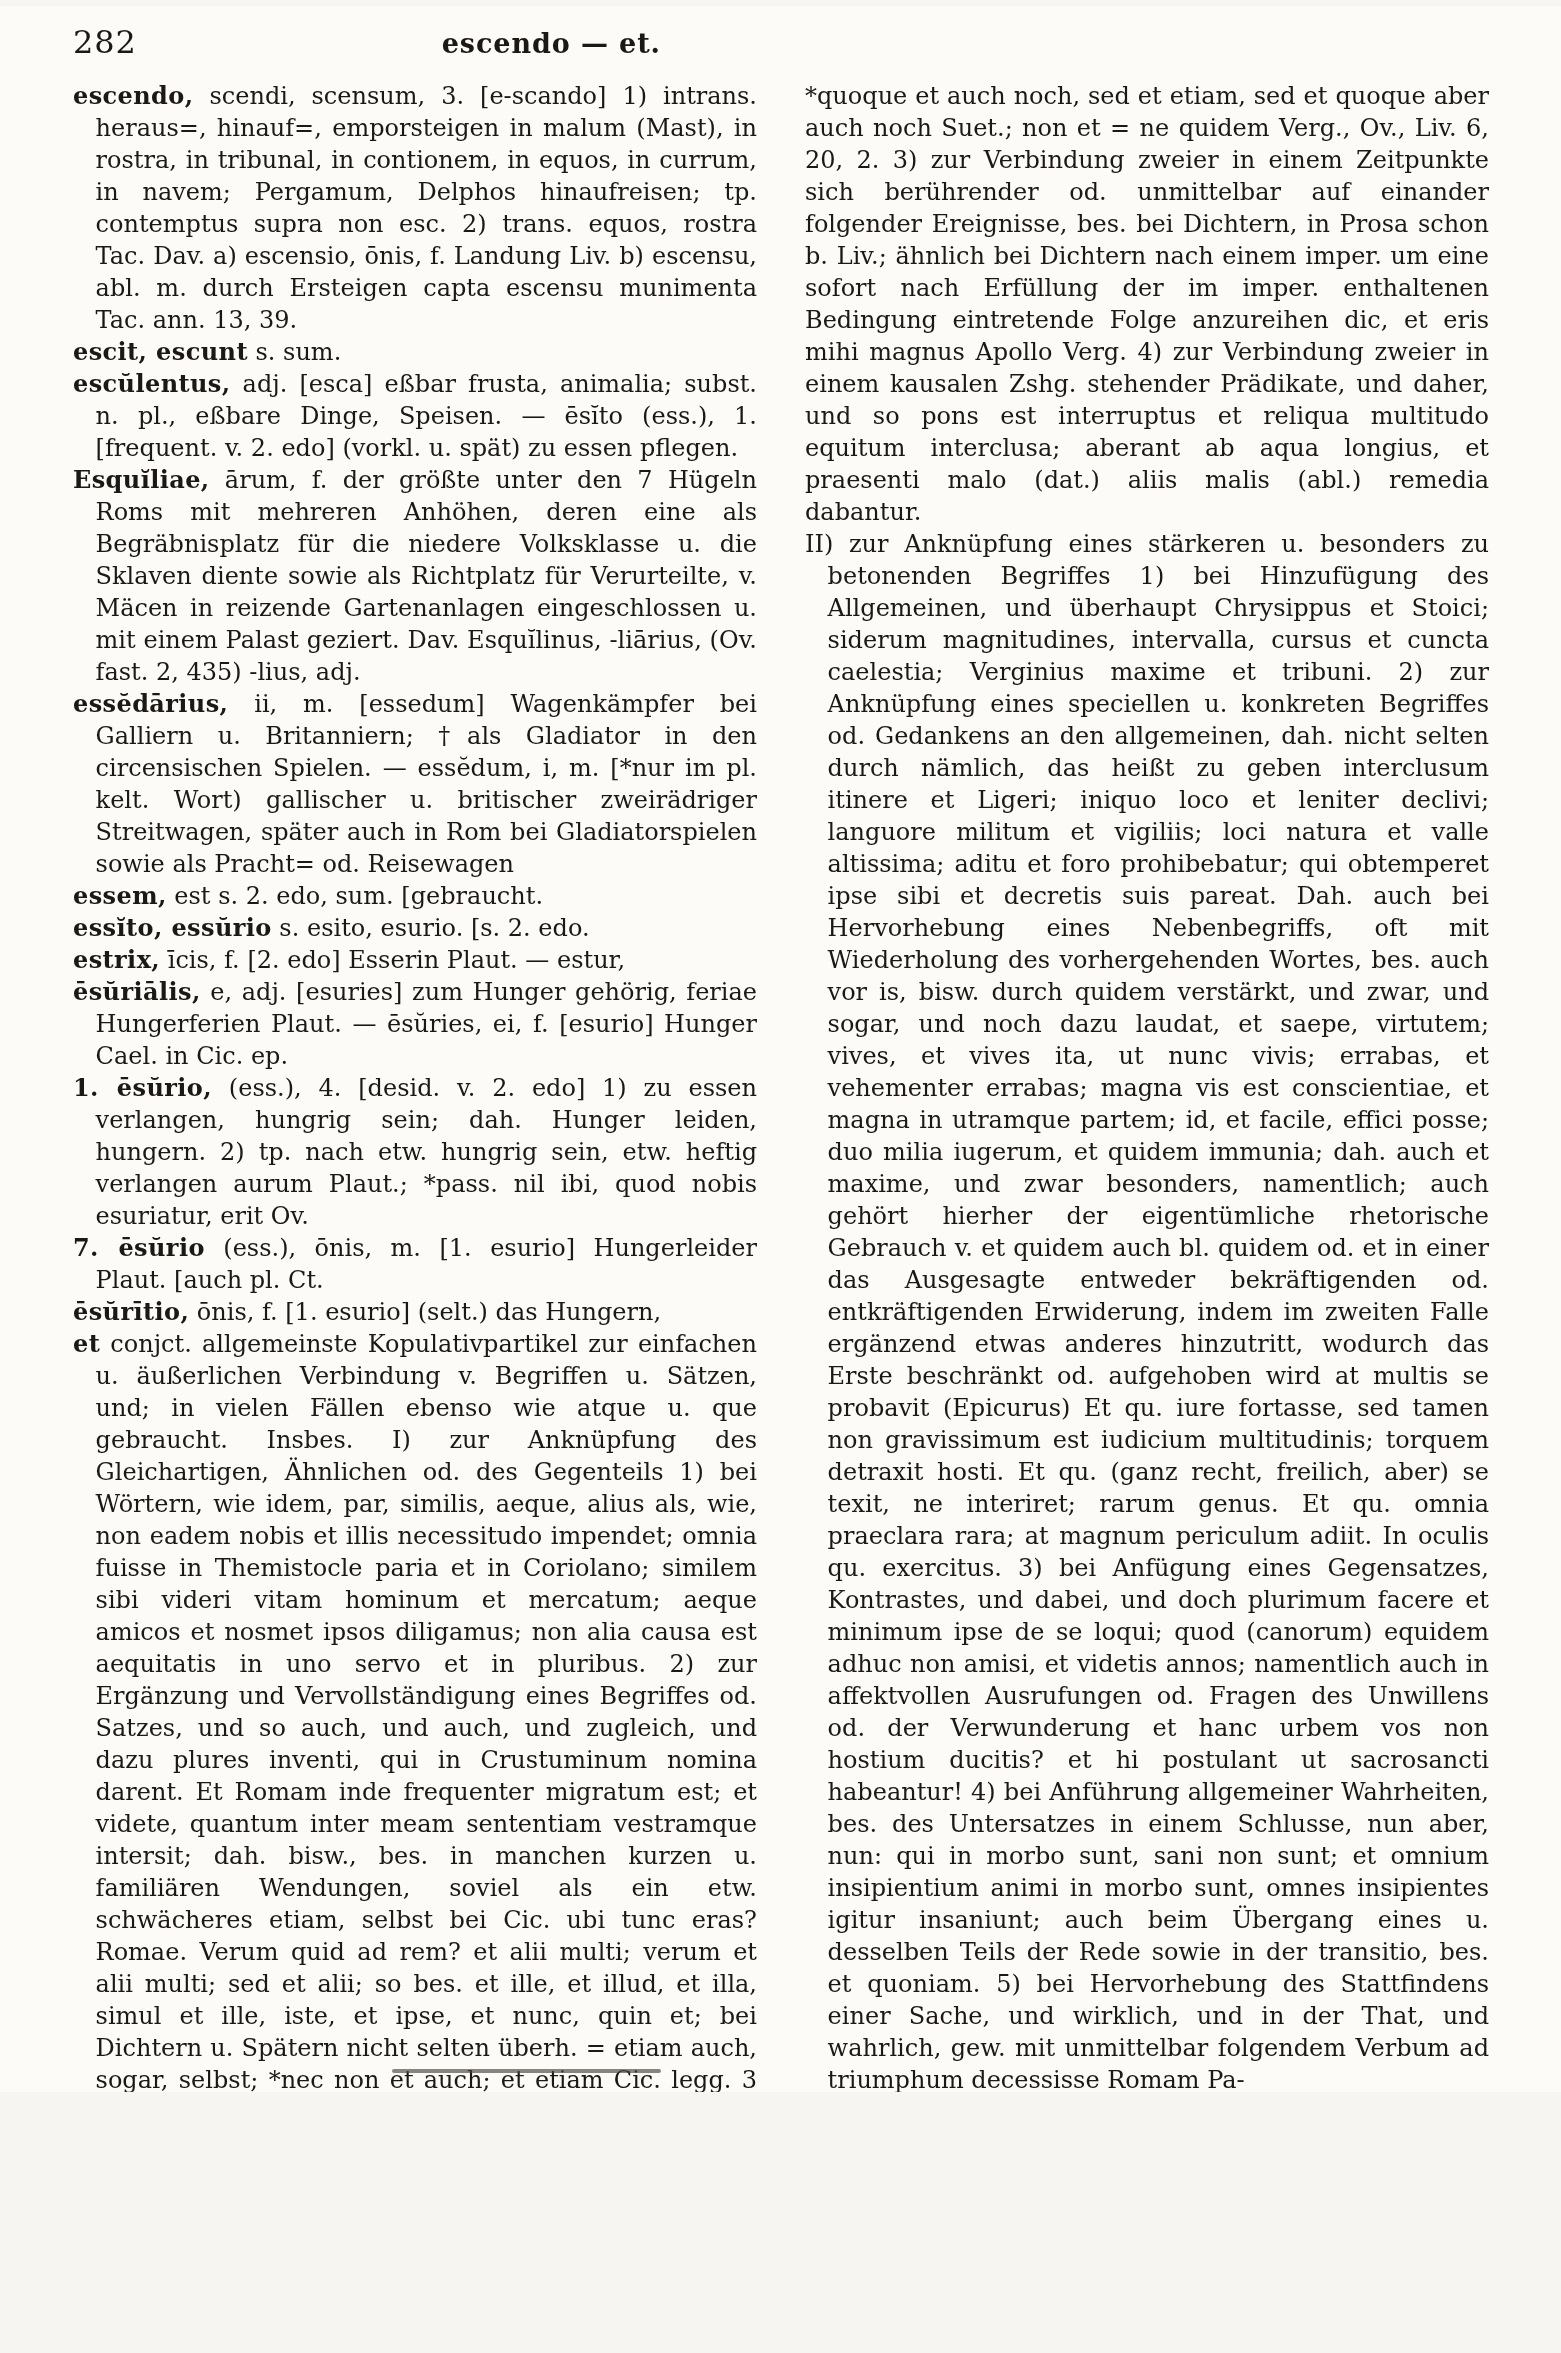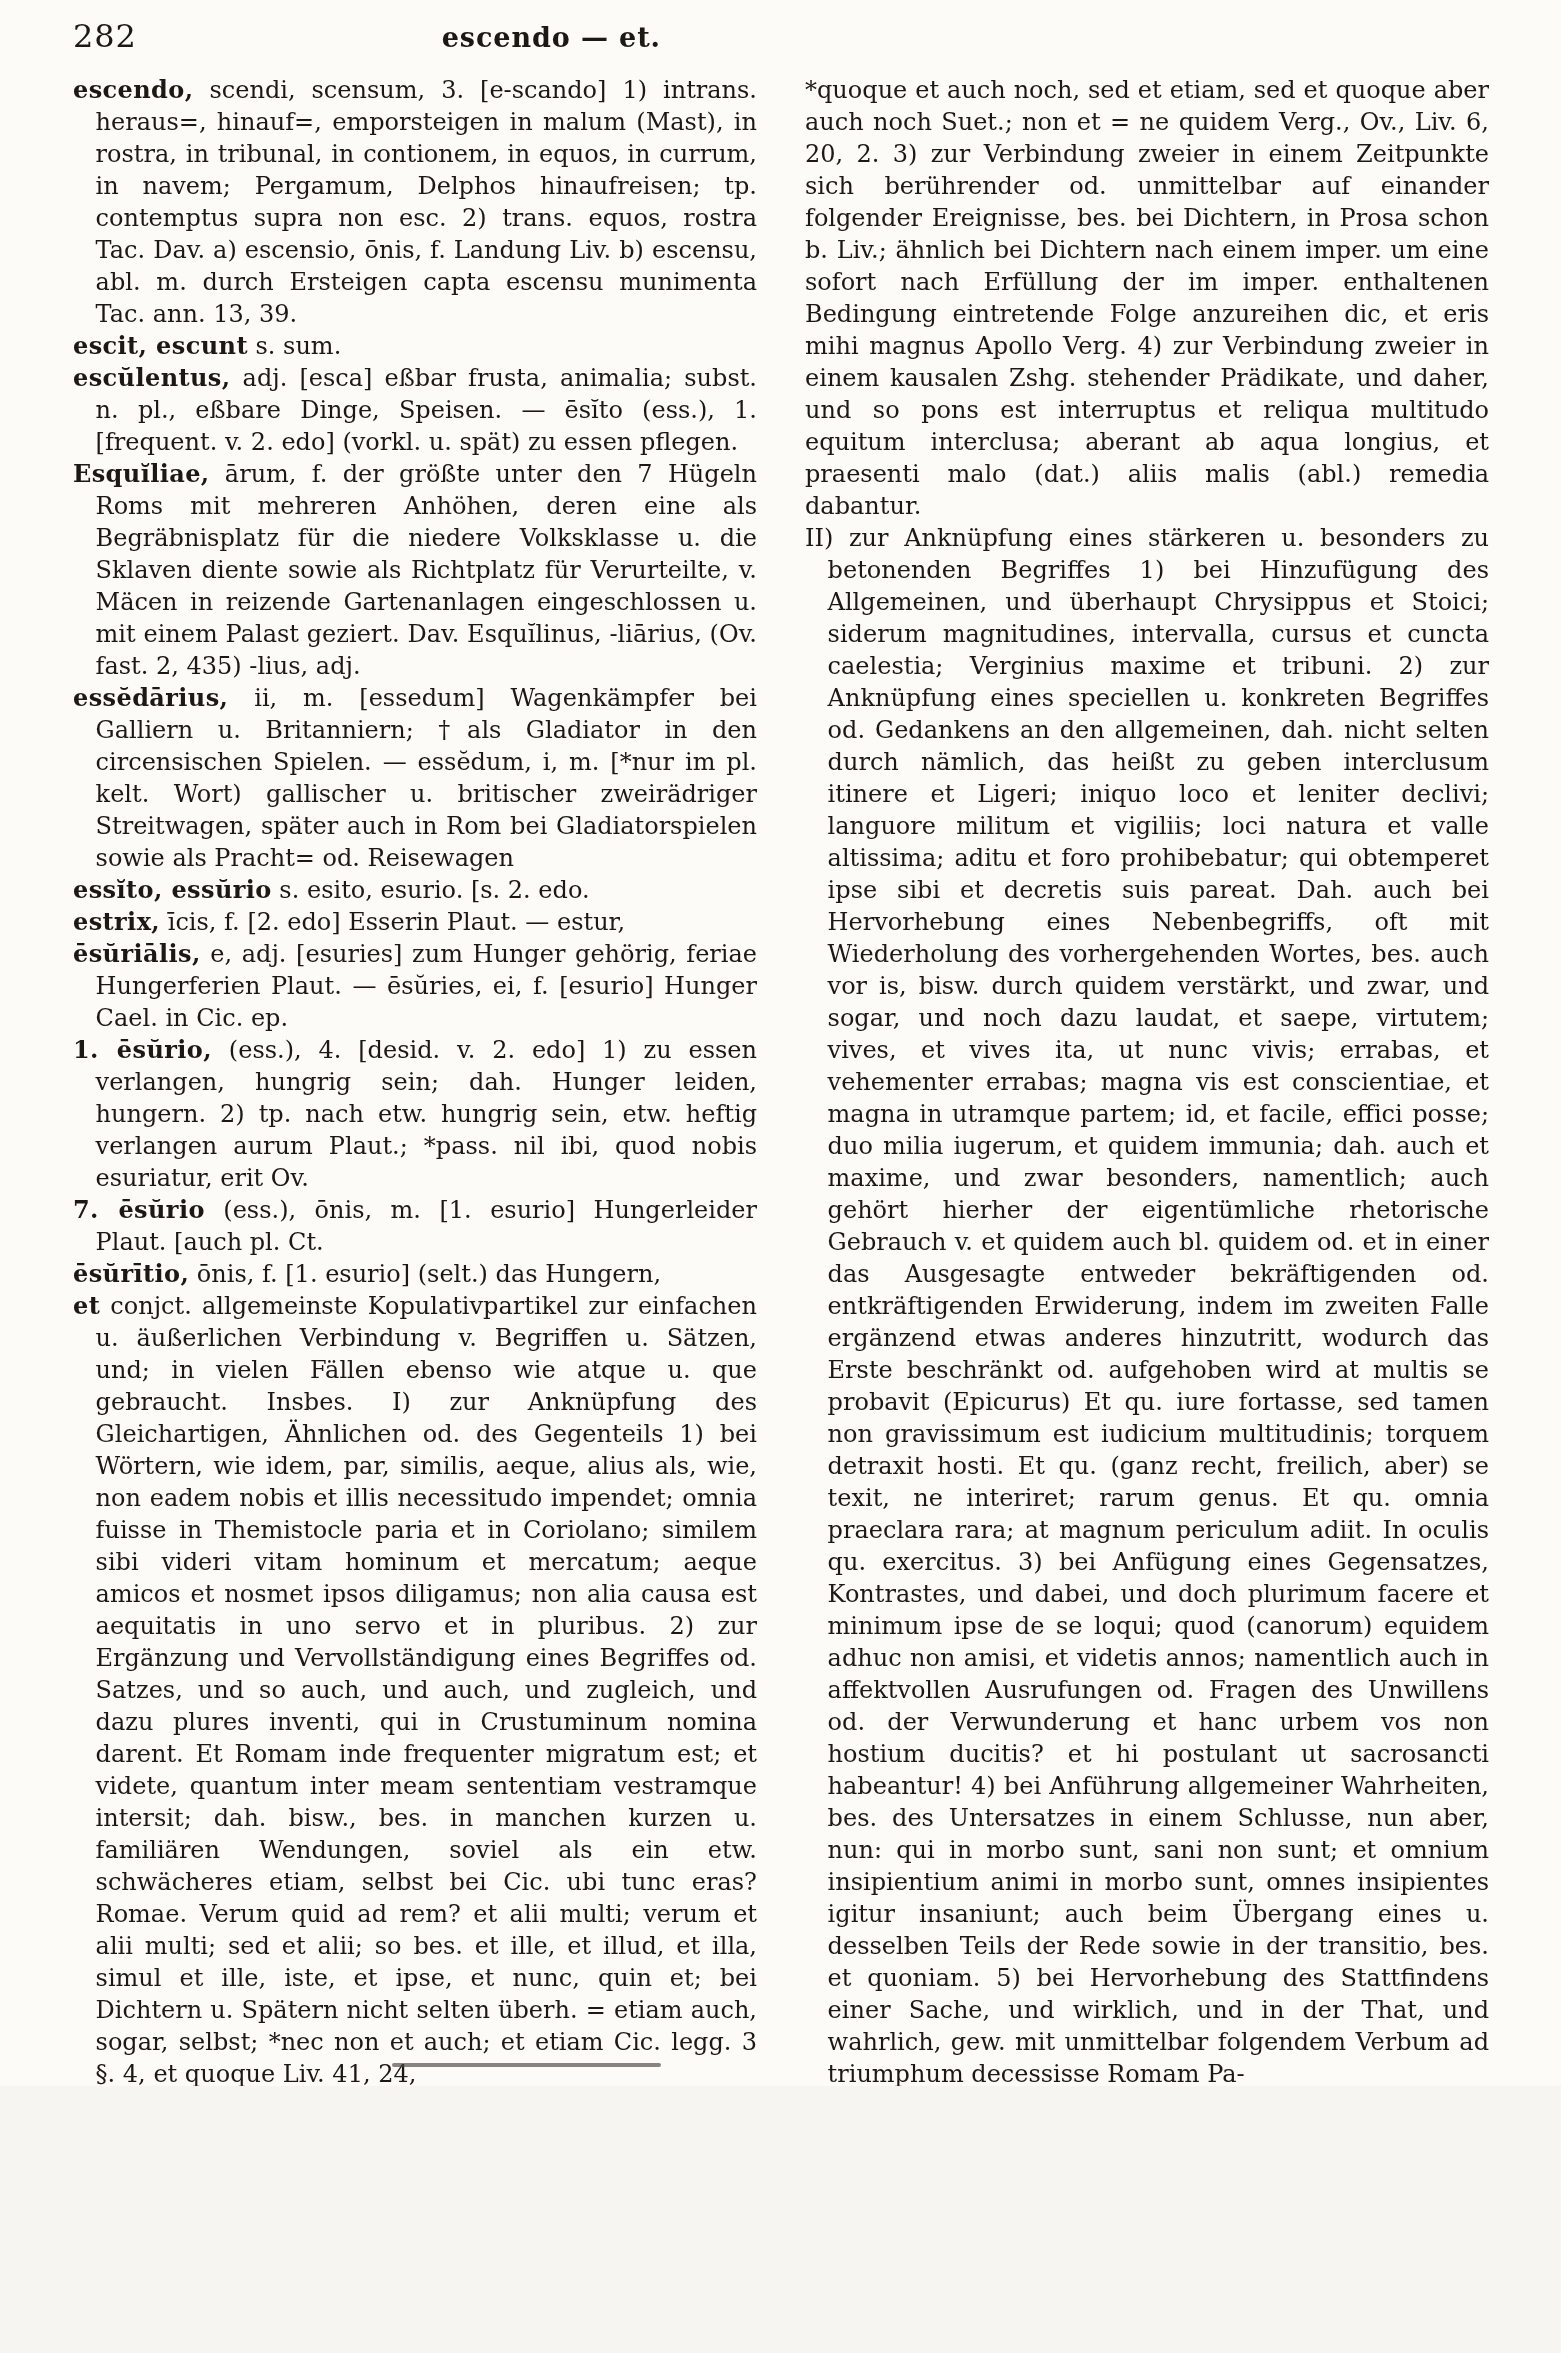--- a/index.html
+++ b/index.html
@@ -9,20 +9,21 @@
     font-family:"DejaVu Serif","Liberation Serif",serif;
     color:#1c1914;
   }
   .page{
     position:relative;
     width:1562px;height:2086px;
     box-sizing:border-box;
     padding:17.4px 73px 0 73px;
     background:#fcfbf7;
     overflow:hidden;
+    margin-top:6px;
   }
   .header-row{
     display:flex;
     align-items:baseline;
     height:50px;
   }
   .page-number{
     font-size:32px;
     letter-spacing:0.9px;
   }
@@ -80,20 +81,21 @@
     <span class="header-range">escendo  —  et.</span>
   </div>
 
   <div class="columns">
     <div class="col">
         <p class="entry"><span class="head">escendo,</span> scendi, scensum, 3. [e-scando] 1) intrans. heraus=, hinauf=, emporsteigen in malum (Mast), in rostra, in tribunal, in contionem, in equos, in currum, in navem; Pergamum, Delphos hinaufreisen; tp. contemptus supra non esc. 2) trans. equos, rostra Tac. Dav. a) escensio, ōnis, f. Landung Liv. b) escensu, abl. m. durch Ersteigen capta escensu munimenta Tac. ann. 13, 39.</p>
         <p class="entry"><span class="head">escit, escunt</span> s. sum.</p>
         <p class="entry"><span class="head">escŭlentus,</span> adj. [esca] eßbar frusta, animalia; subst. n. pl., eßbare Dinge, Speisen. — ēsĭto (ess.), 1. [frequent. v. 2. edo] (vorkl. u. spät) zu essen pflegen.</p>
         <p class="entry"><span class="head">Esquĭliae,</span> ārum, f. der größte unter den 7 Hügeln Roms mit mehreren Anhöhen, deren eine als Begräbnisplatz für die niedere Volksklasse u. die Sklaven diente sowie als Richtplatz für Verurteilte, v. Mäcen in reizende Gartenanlagen eingeschlossen u. mit einem Palast geziert. Dav. Esquĭlinus, -liārius, (Ov. fast. 2, 435) -lius, adj.</p>
         <p class="entry"><span class="head">essĕdārius,</span> ii, m. [essedum] Wagenkämpfer bei Galliern u. Britanniern; †als Gladiator in den circensischen Spielen. — essĕdum, i, m. [*nur im pl. kelt. Wort) gallischer u. britischer zweirädriger Streitwagen, später auch in Rom bei Gladiatorspielen sowie als Pracht= od. Reisewagen</p>
+        <p class="entry"><span class="head">essem,</span> est s. 2. edo, sum. [gebraucht.</p>
         <p class="entry"><span class="head">essĭto, essŭrio</span> s. esito, esurio. [s. 2. edo.</p>
         <p class="entry"><span class="head">estrix,</span> īcis, f. [2. edo] Esserin Plaut. — estur,</p>
         <p class="entry"><span class="head">ēsŭriālis,</span> e, adj. [esuries] zum Hunger gehörig, feriae Hungerferien Plaut. — ēsŭries, ei, f. [esurio] Hunger Cael. in Cic. ep.</p>
         <p class="entry"><span class="head">1. ēsŭrio,</span> (ess.), 4. [desid. v. 2. edo] 1) zu essen verlangen, hungrig sein; dah. Hunger leiden, hungern. 2) tp. nach etw. hungrig sein, etw. heftig verlangen aurum Plaut.; *pass. nil ibi, quod nobis esuriatur, erit Ov.</p>
         <p class="entry"><span class="head">7. ēsŭrio</span> (ess.), ōnis, m. [1. esurio] Hungerleider Plaut. [auch pl. Ct.</p>
         <p class="entry"><span class="head">ēsŭrītio,</span> ōnis, f. [1. esurio] (selt.) das Hungern,</p>
         <p class="entry"><span class="head">et</span> conjct. allgemeinste Kopulativpartikel zur einfachen u. äußerlichen Verbindung v. Begriffen u. Sätzen, und; in vielen Fällen ebenso wie atque u. que gebraucht. Insbes. I) zur Anknüpfung des Gleichartigen, Ähnlichen od. des Gegenteils 1) bei Wörtern, wie idem, par, similis, aeque, alius als, wie, non eadem nobis et illis necessitudo impendet; omnia fuisse in Themistocle paria et in Coriolano; similem sibi videri vitam hominum et mercatum; aeque amicos et nosmet ipsos diligamus; non alia causa est aequitatis in uno servo et in pluribus. 2) zur Ergänzung und Vervollständigung eines Begriffes od. Satzes, und so auch, und auch, und zugleich, und dazu plures inventi, qui in Crustuminum nomina darent. Et Romam inde frequenter migratum est; et videte, quantum inter meam sententiam vestramque intersit; dah. bisw., bes. in manchen kurzen u. familiären Wendungen, soviel als ein etw. schwächeres etiam, selbst bei Cic. ubi tunc eras? Romae. Verum quid ad rem? et alii multi; verum et alii multi; sed et alii; so bes. et ille, et illud, et illa, simul et ille, iste, et ipse, et nunc, quin et; bei Dichtern u. Spätern nicht selten überh. = etiam auch, sogar, selbst; *nec non et auch; et etiam Cic. legg. 3 §. 4, et quoque Liv. 41, 24,</p>
       </div>
     <div class="col">
         <p class="entry cont">*quoque et auch noch, sed et etiam, sed et quoque aber auch noch Suet.; non et = ne quidem Verg., Ov., Liv. 6, 20, 2. 3) zur Verbindung zweier in einem Zeitpunkte sich berührender od. unmittelbar auf einander folgender Ereignisse, bes. bei Dichtern, in Prosa schon b. Liv.; ähnlich bei Dichtern nach einem imper. um eine sofort nach Erfüllung der im imper. enthaltenen Bedingung eintretende Folge anzureihen dic, et eris mihi magnus Apollo Verg. 4) zur Verbindung zweier in einem kausalen Zshg. stehender Prädikate, und daher, und so pons est interruptus et reliqua multitudo equitum interclusa; aberant ab aqua longius, et praesenti malo (dat.) aliis malis (abl.) remedia dabantur.</p>

